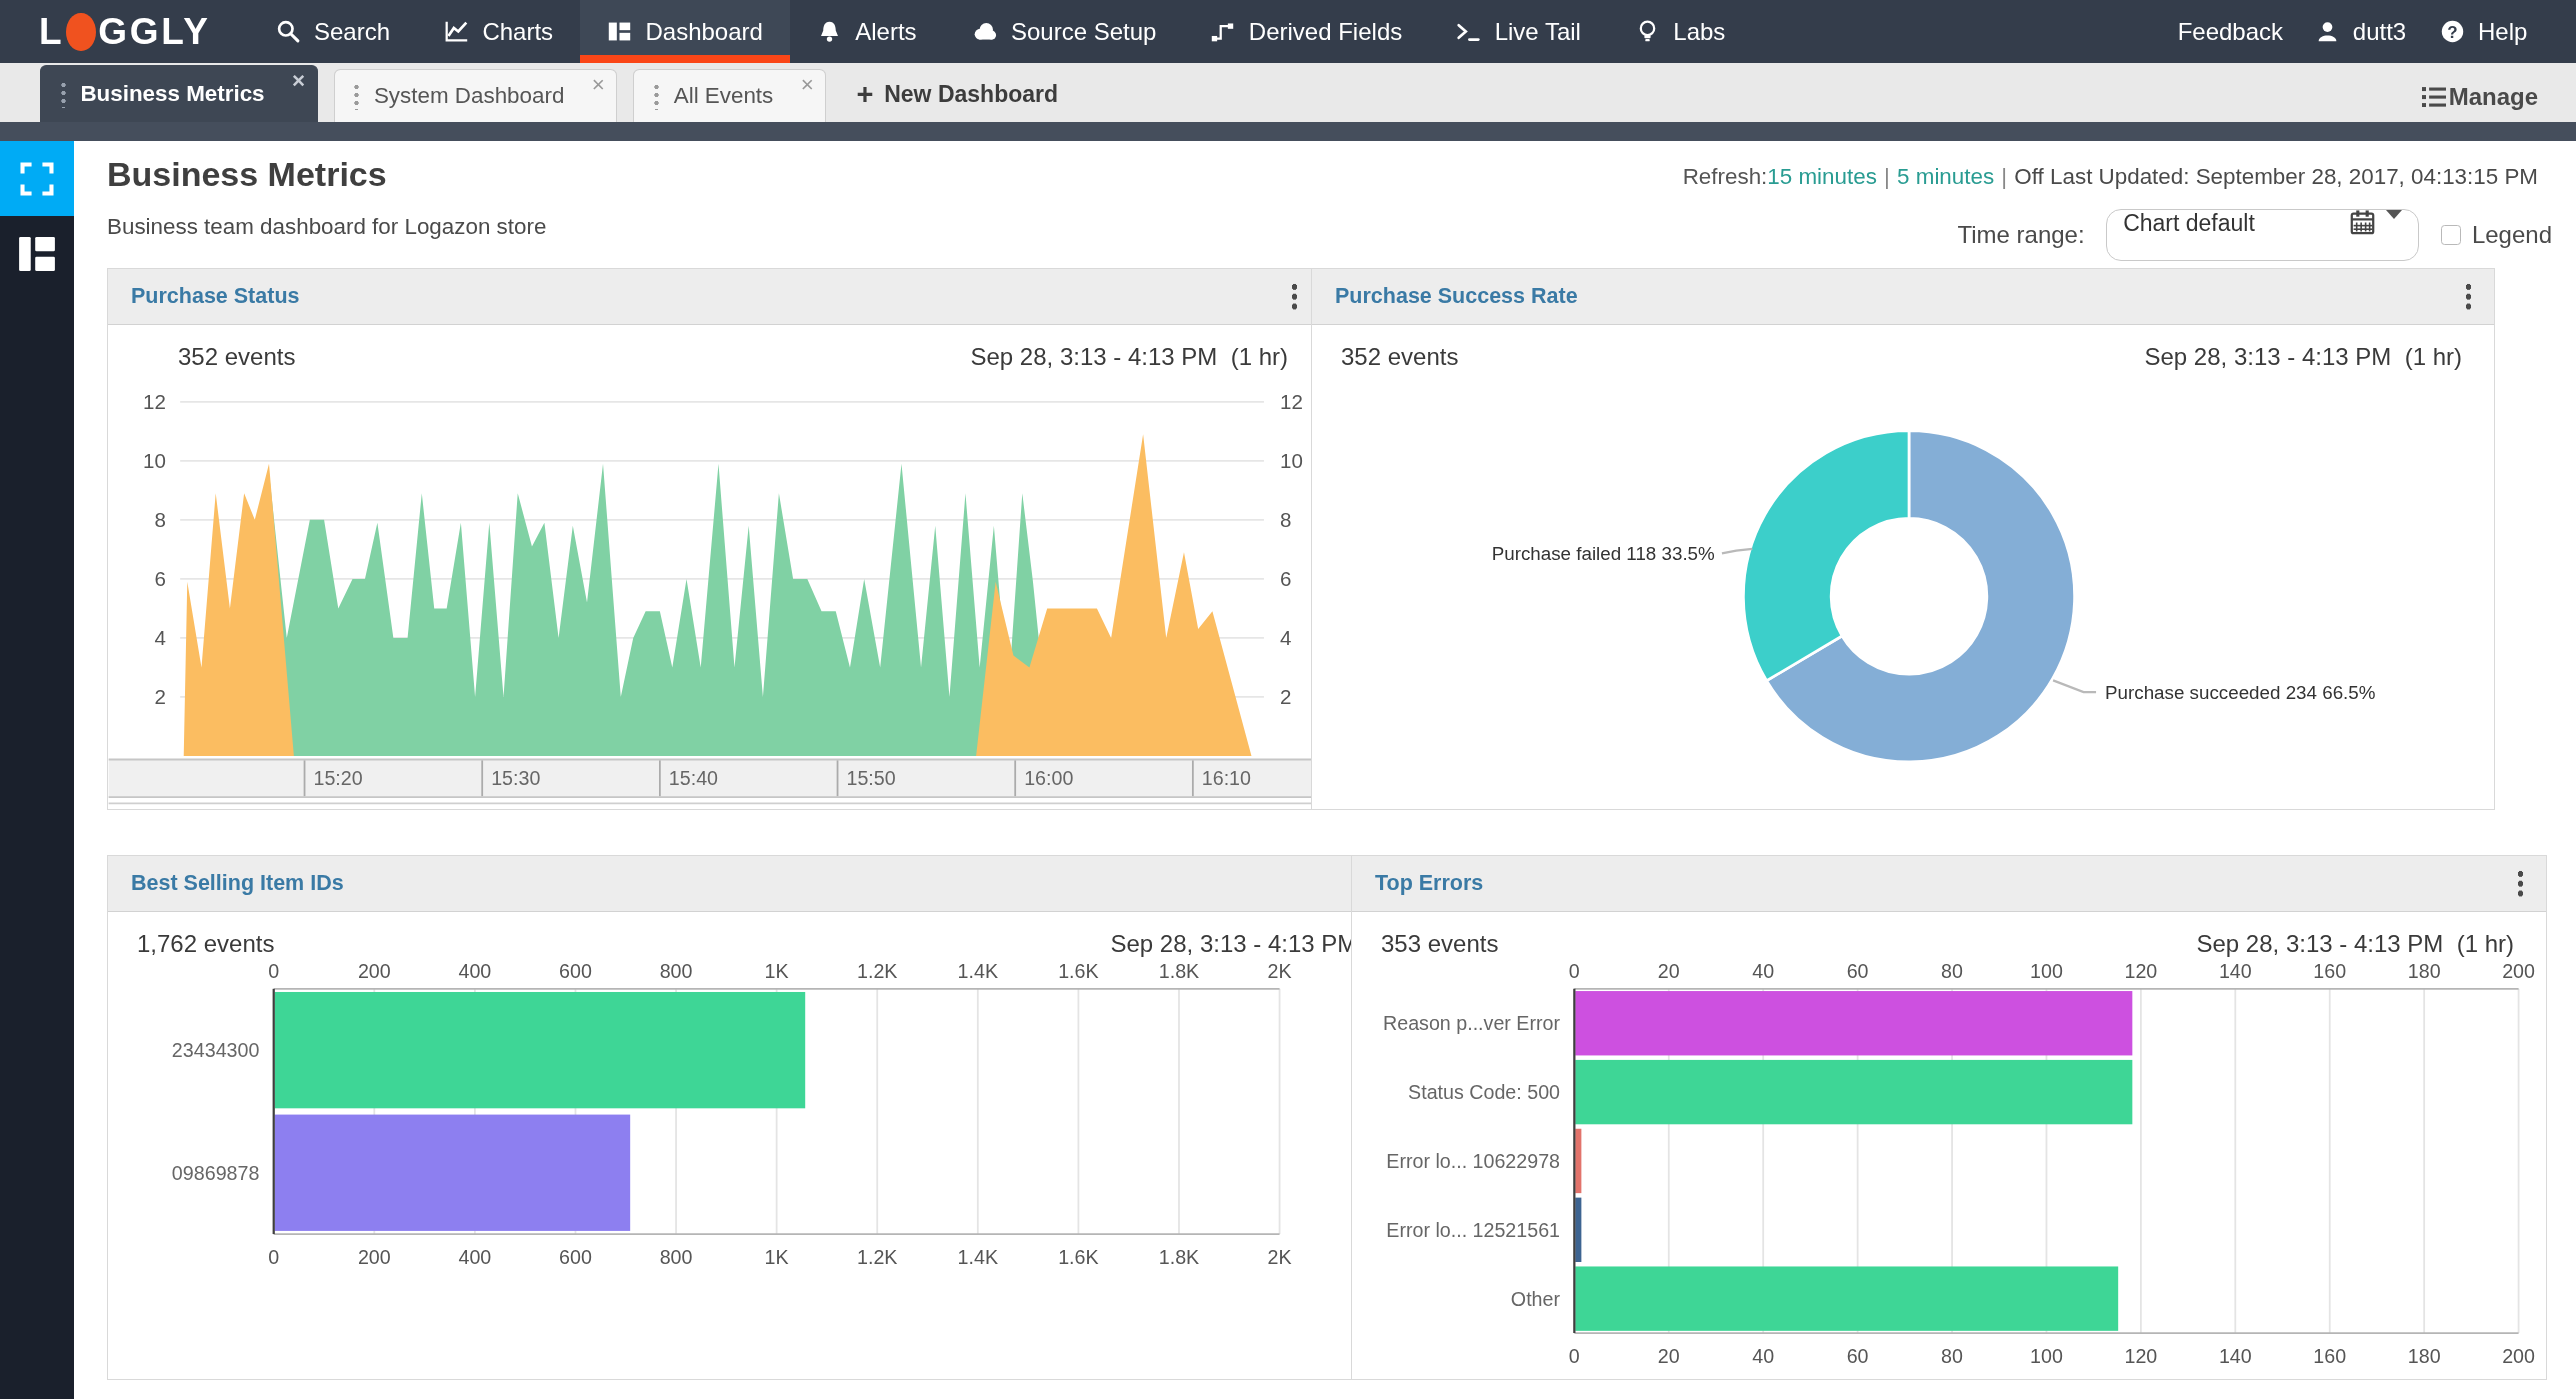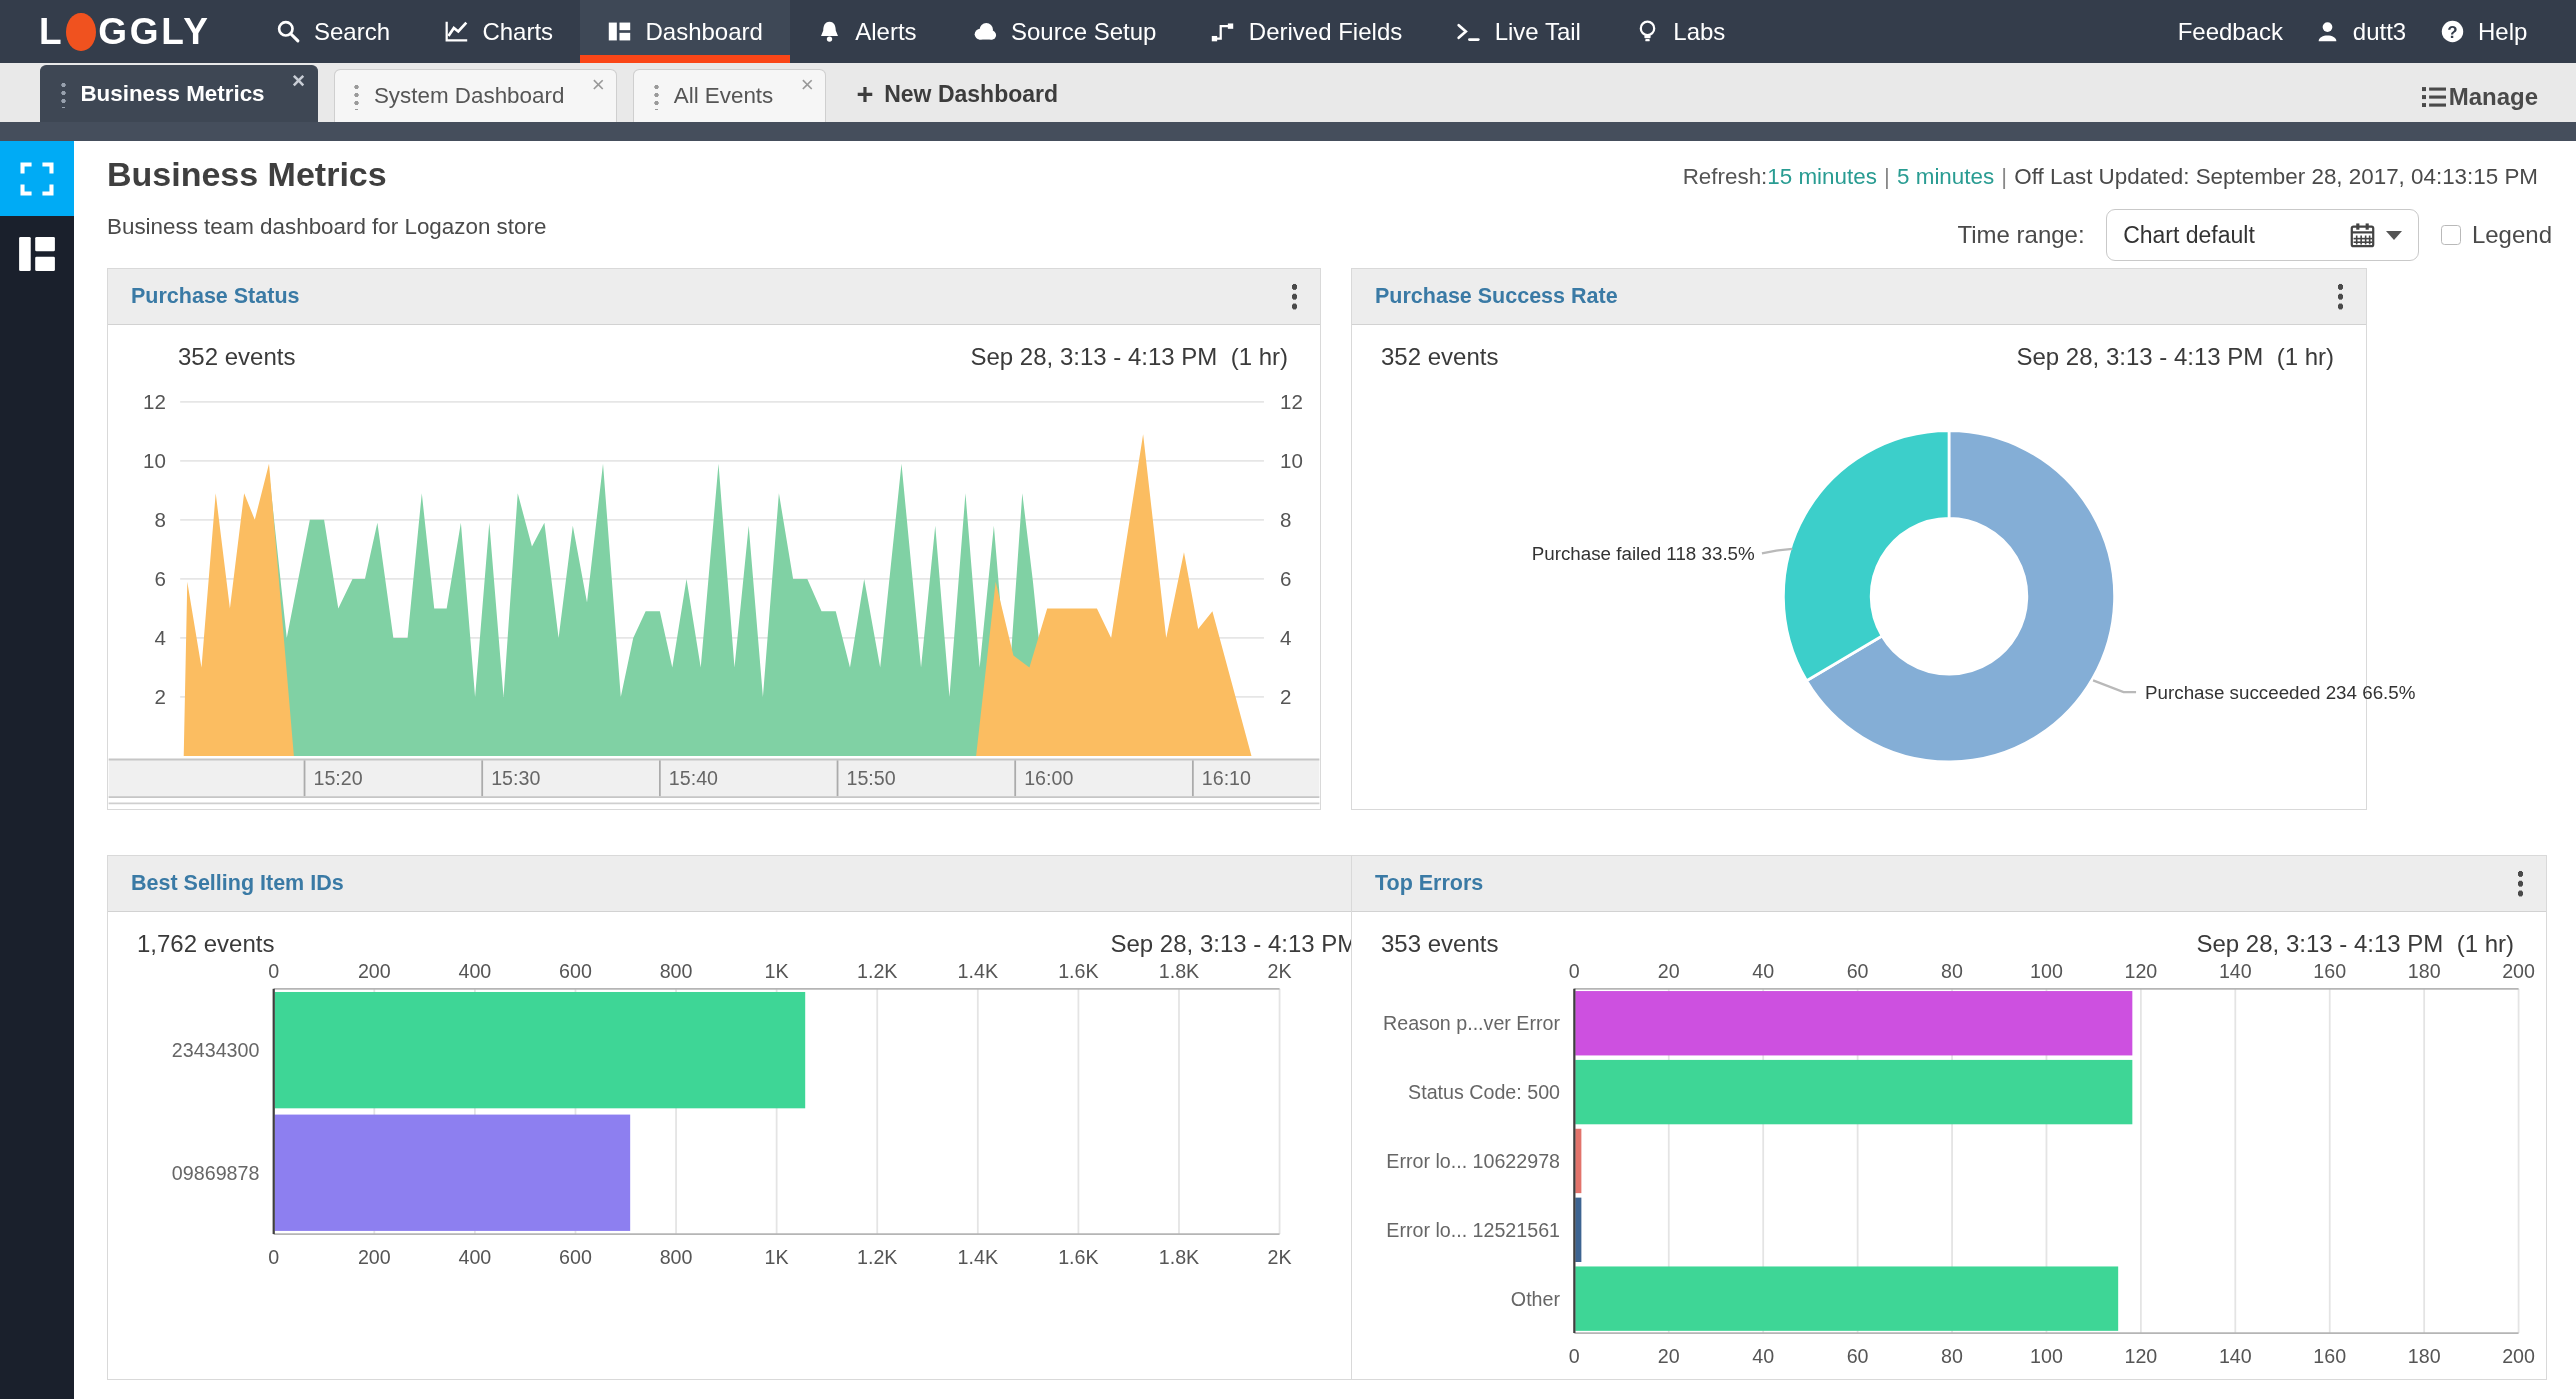--- a/index.html
+++ b/index.html
@@ -32,29 +32,29 @@
   .side-tile.blue{background:#00abf5}
   
   .content{position:absolute;top:141px;left:74px;width:2502px;height:1258px;background:#fff}
   .page-title{position:absolute;left:33px;top:14.3px;font-size:34px;font-weight:600;color:#3f3f3f}
   .page-subtitle{position:absolute;left:33px;top:73px;font-size:22.4px;color:#4a4a4a}
   .refresh-line{position:absolute;top:23px;right:38px;font-size:22.4px;color:#4a4a4a;white-space:pre}
   .refresh-line .lbl{color:#555}
   .refresh-line a{color:#299c92;text-decoration:none;cursor:pointer}
   .refresh-line .sep{color:#888;padding:0 7.2px}
   .controls-line{position:absolute;top:68px;right:24px;display:flex;align-items:center;gap:21.5px;font-size:24px;color:#4a4a4a}
-  .tr-select{width:313px;height:52px;border:0.9px solid #c9c9c9;border-radius:9px;background:#fff;display:flex;align-items:center;padding:0 16px;box-sizing:border-box;font-size:23px;color:#333;cursor:pointer}
+  .tr-select{width:313px;height:52px;border:0.9px solid #c9c9c9;border-radius:15px;background:#fff;display:flex;align-items:flex-start;padding:0 16px;box-sizing:border-box;font-size:23px;color:#333;cursor:pointer}
   .tr-select .val{flex:1}
   .caret{width:0;height:0;border-left:8px solid transparent;border-right:8px solid transparent;border-top:9.8px solid #555;margin-left:10.7px}
   .legend-wrap{display:flex;align-items:center;gap:10.7px}
   .cb{width:20.6px;height:20.6px;border:1.8px solid #b9b9b9;border-radius:3.6px;background:#fff;box-sizing:border-box;cursor:pointer}
   
   .panel{position:absolute;background:#fff;border:0.9px solid #d9d9d9;box-sizing:border-box}
   .p0{left:33px;top:127px;width:1214px;height:542px}
-  .p1{left:1277px;top:127px;width:1016px;height:542px}
+  .p1{left:1237px;top:127px;width:1184px;height:542px}
   .p2{left:33px;top:714px;width:1354px;height:525px}
   .p3{left:1277px;top:714px;width:1196px;height:525px}
   .panel-head{height:55px;background:#ededed;border-bottom:0.9px solid #d2d2d2;display:flex;align-items:center;padding:0 23px;font-size:21.5px;font-weight:bold;color:#3a7aa5}
   .kebab{margin-left:auto;width:5.4px;height:29px;background-image:radial-gradient(circle,#4a4a4a 2.7px,transparent 3.1px);background-size:5.4px 9.8px;background-repeat:repeat-y;cursor:pointer}
   .panel-body{position:relative}
   .body-head{display:flex;justify-content:space-between;align-items:baseline;padding:18px 32px 3.6px 29px;font-size:24px;color:#3a3a3a}
   .body-head.pad-lg{padding-left:70px}
   .body-head .trange{white-space:pre}
   .chart{cursor:crosshair}
 </style>

